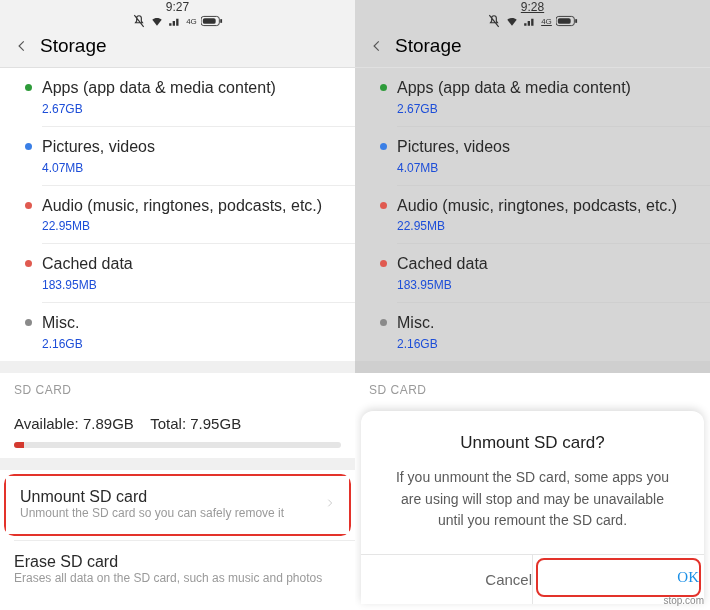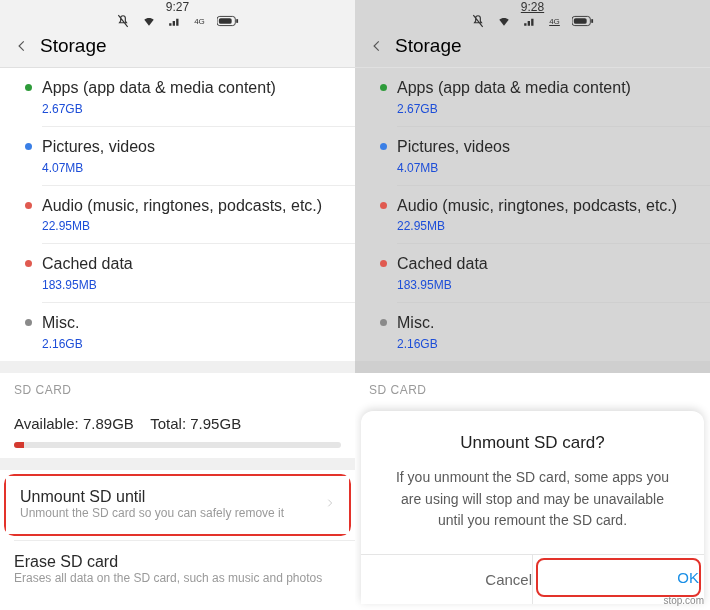--- a/index.html
+++ b/index.html
@@ -29,21 +29,21 @@
       height: 24px;
       background: #f2f2f2;
       display: flex;
       align-items: center;
       justify-content: space-between;
       padding: 0 8px;
       font-size: 12px;
       color: #333;
       flex-direction: column;
     }
-    .status-icons { display: flex; align-items: center; gap: 12px; }
+    .status-icons { display: flex; align-items: center; gap: 4px; }
     .status-icons svg { fill: #333; }
     .header {
       height: 44px;
       background: #f2f2f2;
       display: flex;
       align-items: center;
       padding: 0 8px;
       border-bottom: 1px solid #e0e0e0;
     }
     .back-btn { width: 28px; display: flex; align-items: center; justify-content: center; }
@@ -231,21 +231,21 @@
       <span>Total:</span>
       <span>7.95GB</span>
     </div>
     <div class="storage-bar">
       <div class="storage-bar-fill"></div>
     </div>
     <div class="section-gap"></div>
     <div class="highlight-box">
       <div class="action-item">
         <div class="action-text">
-          <div class="action-title">Unmount SD until</div>
+          <div class="action-title">Unmount SD card</div>
           <div class="action-sub">Unmount the SD card so you can safely remove it</div>
         </div>
         <span class="chev">
           <svg width="10" height="14" viewBox="0 0 24 24">
               <path d="M8 4l8 8-8 8" fill="none" stroke="#c0c0c0" stroke-width="2"></path>
             </svg>
         </span>
       </div>
     </div>
     <div class="list-sep" style="margin-left:14px"></div>
@@ -344,21 +344,21 @@
   <div class="dialog-overlay">
     <div class="dialog">
       <div class="dialog-title">Unmount SD card?</div>
       <div class="dialog-msg">If you unmount the SD card, some apps you are using will stop and may be unavailable until you remount the SD card.</div>
       <div class="dialog-btns">
         <div class="dialog-btn cancel">
           <span>Cancel</span>
         </div>
         <div class="dialog-btn ok" style="padding:0;">
           <div class="ok-highlight">
-            <div style="padding:9px 0;">
+            <div style="padding:9px 0;font-family:Liberation Serif, serif;">
               <span>OK</span>
             </div>
           </div>
         </div>
       </div>
     </div>
   </div>
 </div>
 
 <div class="watermark">stop.com</div>

